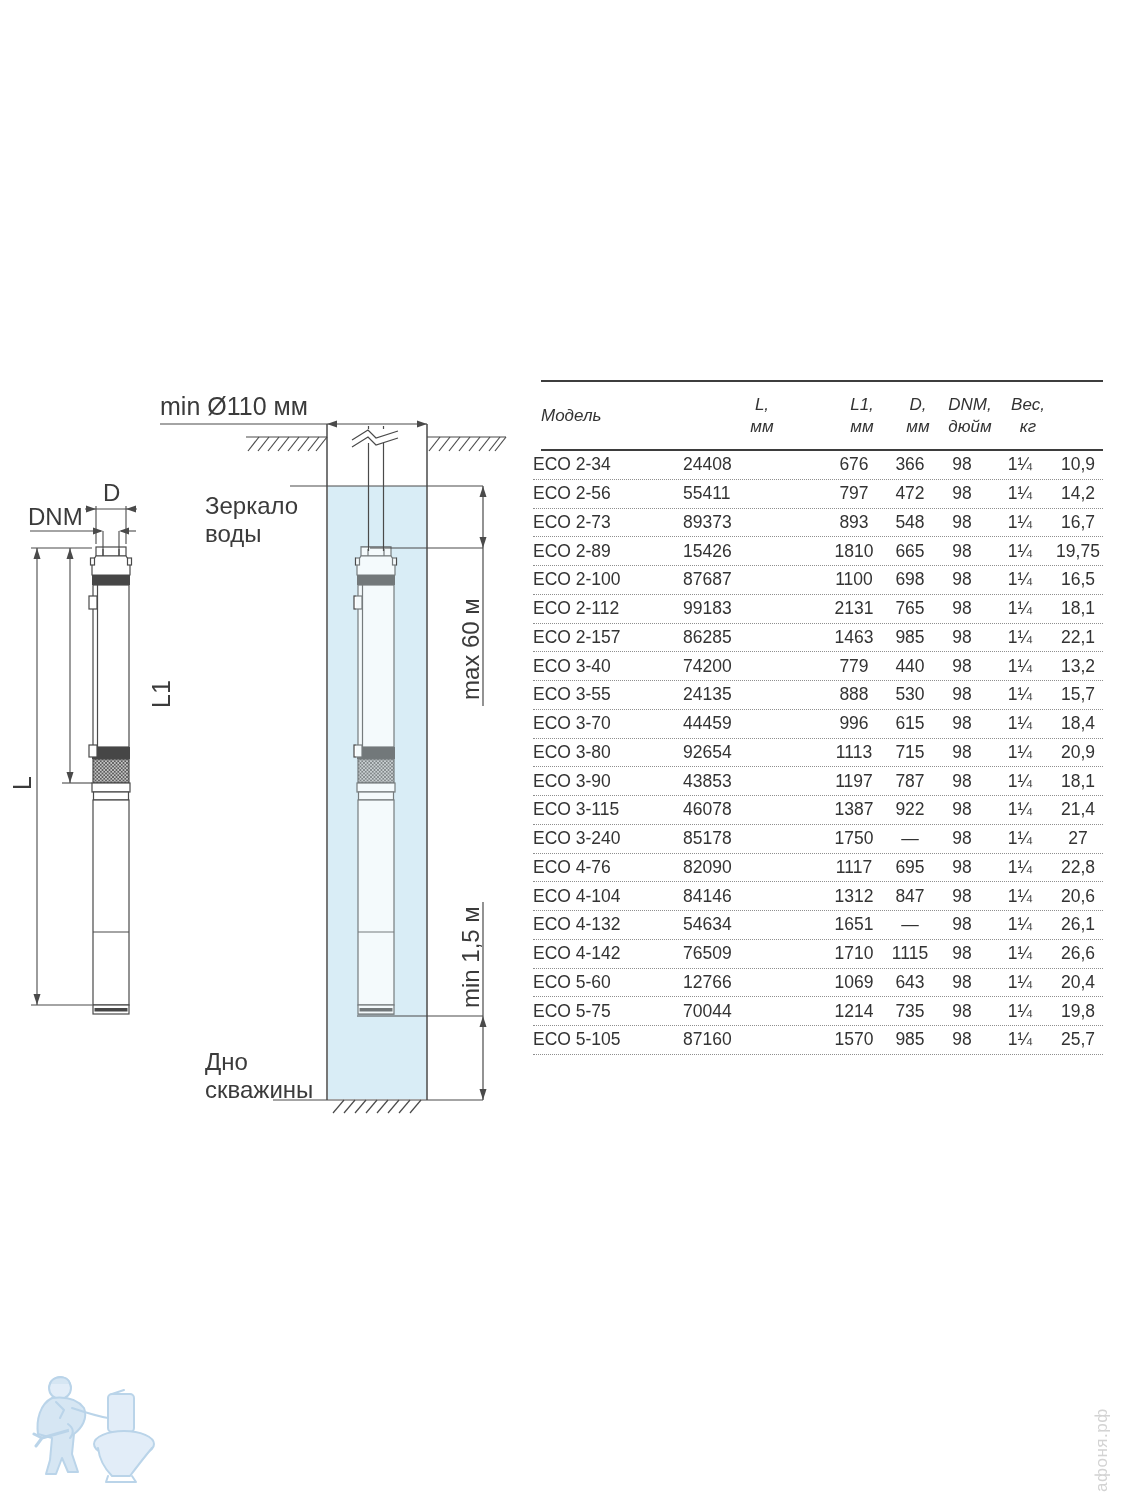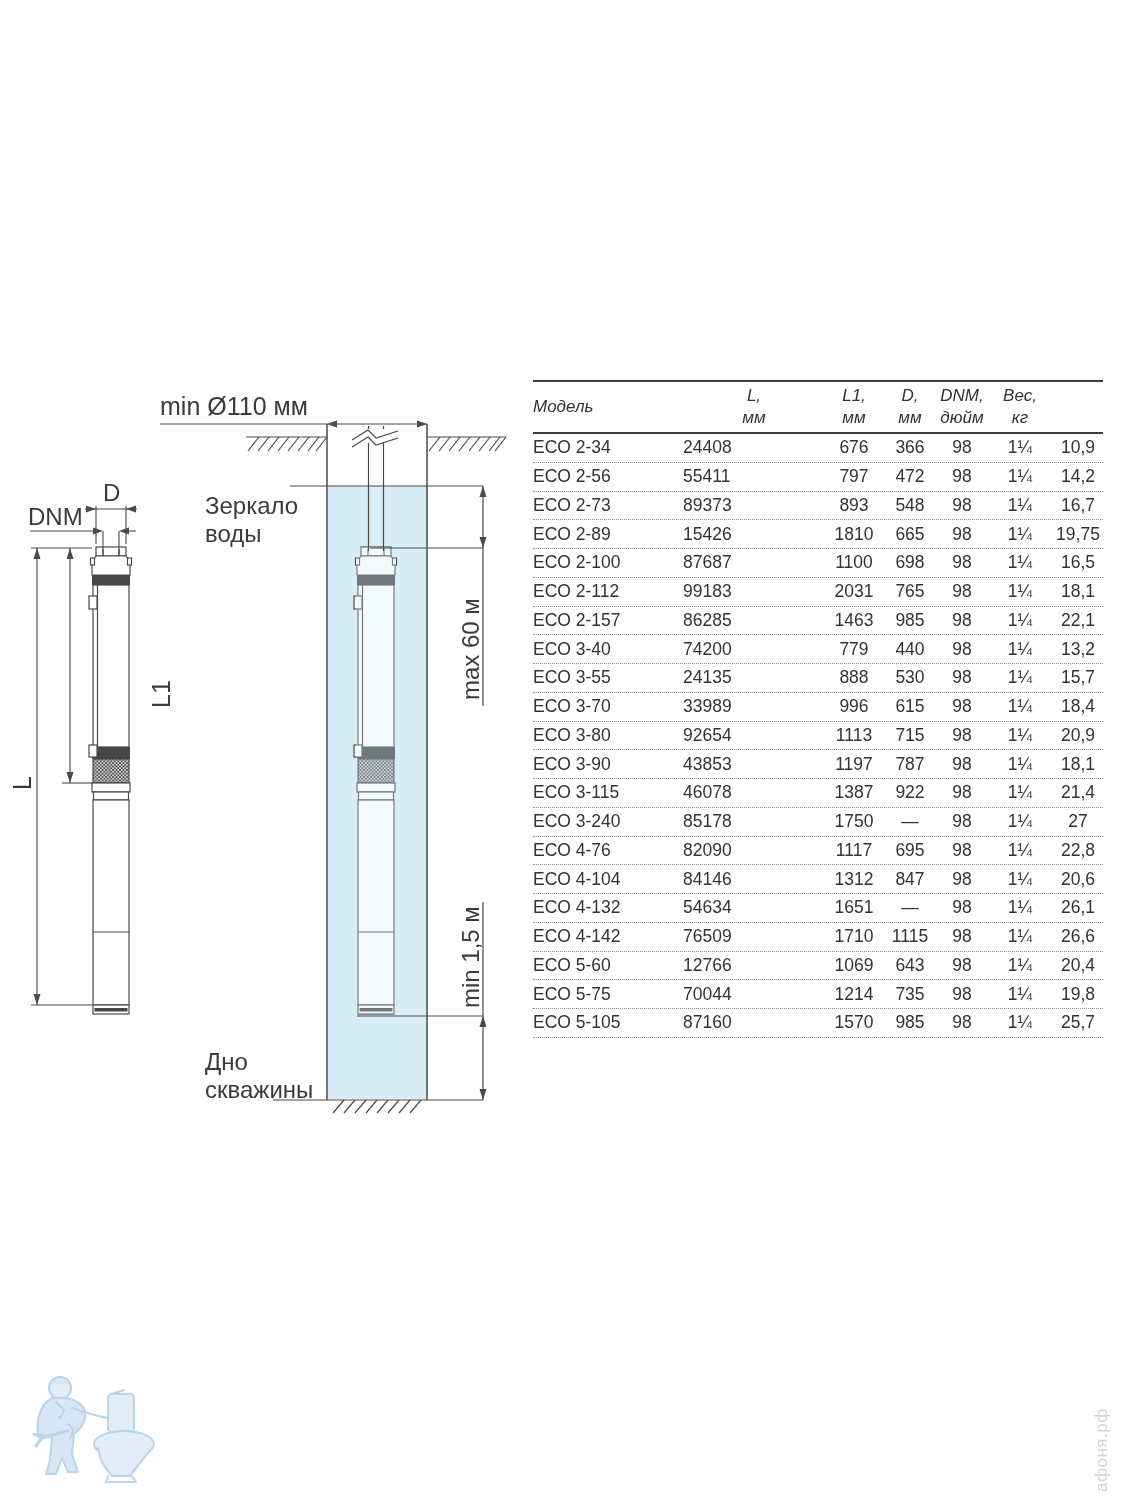--- a/index.html
+++ b/index.html
@@ -5,21 +5,21 @@
   html,body{margin:0;padding:0;}
   body{
     width:1125px;height:1500px;position:relative;background:#ffffff;
     font-family:"Liberation Sans","DejaVu Sans",sans-serif;overflow:hidden;
   }
   
   .table-wrap{position:absolute;left:533px;top:380px;width:570px;}
   .tbl-title{font-size:21px;font-weight:bold;color:#2e2e2e;height:47px;box-sizing:border-box;padding-top:7px;}
   .thead{
     display:grid;grid-template-columns:150px 142px 58px 54px 50px 66px 50px;
-    border-top:2px solid #3d3d3d;border-bottom:2px solid #3d3d3d;height:54px;box-sizing:border-box;
+    border-top:2px solid #3d3d3d;border-bottom:2px solid #3d3d3d;height:71px;box-sizing:border-box;margin-left:8px;
   }
   .hcell{
     font-style:italic;font-size:17px;line-height:1.28;color:#333;
     display:flex;flex-direction:column;justify-content:center;height:100%;
   }
   .hcell.num{text-align:center;}
   .tbody{}
   .trow{
     display:grid;grid-template-columns:150px 142px 58px 54px 50px 66px 50px;
     height:28.75px;align-items:center;border-bottom:1px dotted #8f8f8f;
@@ -109,21 +109,21 @@
         <div class="cell">87687</div>
         <div class="cell num">1100</div>
         <div class="cell num">698</div>
         <div class="cell num">98</div>
         <div class="cell num">1¼</div>
         <div class="cell num">16,5</div>
       </div>
       <div class="trow">
         <div class="cell">ECO 2-112</div>
         <div class="cell">99183</div>
-        <div class="cell num">2031</div>
+        <div class="cell num">2131</div>
         <div class="cell num">765</div>
         <div class="cell num">98</div>
         <div class="cell num">1¼</div>
         <div class="cell num">18,1</div>
       </div>
       <div class="trow">
         <div class="cell">ECO 2-157</div>
         <div class="cell">86285</div>
         <div class="cell num">1463</div>
         <div class="cell num">985</div>
@@ -144,21 +144,21 @@
         <div class="cell">ECO 3-55</div>
         <div class="cell">24135</div>
         <div class="cell num">888</div>
         <div class="cell num">530</div>
         <div class="cell num">98</div>
         <div class="cell num">1¼</div>
         <div class="cell num">15,7</div>
       </div>
       <div class="trow">
         <div class="cell">ECO 3-70</div>
-        <div class="cell">33989</div>
+        <div class="cell">44459</div>
         <div class="cell num">996</div>
         <div class="cell num">615</div>
         <div class="cell num">98</div>
         <div class="cell num">1¼</div>
         <div class="cell num">18,4</div>
       </div>
       <div class="trow">
         <div class="cell">ECO 3-80</div>
         <div class="cell">92654</div>
         <div class="cell num">1113</div>

